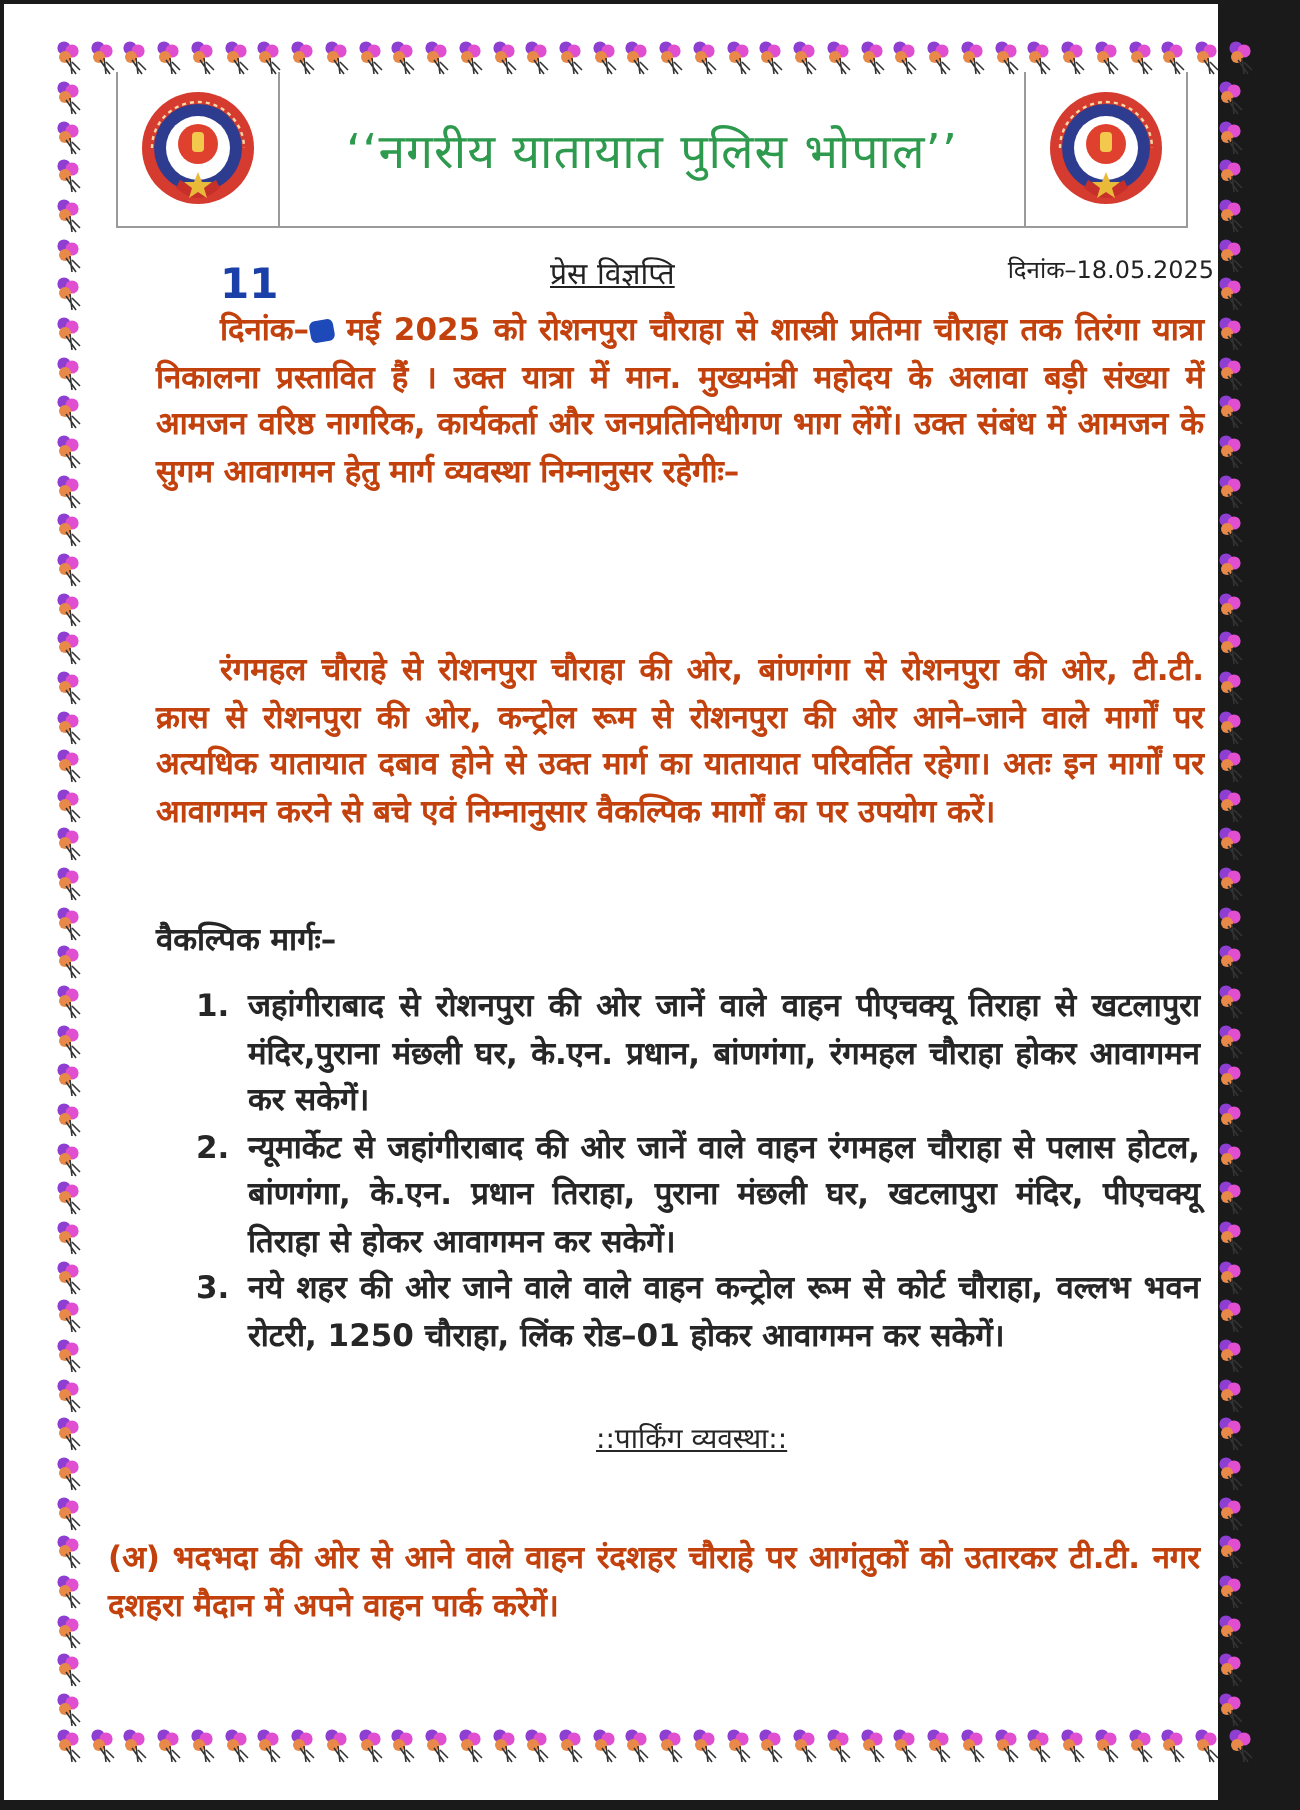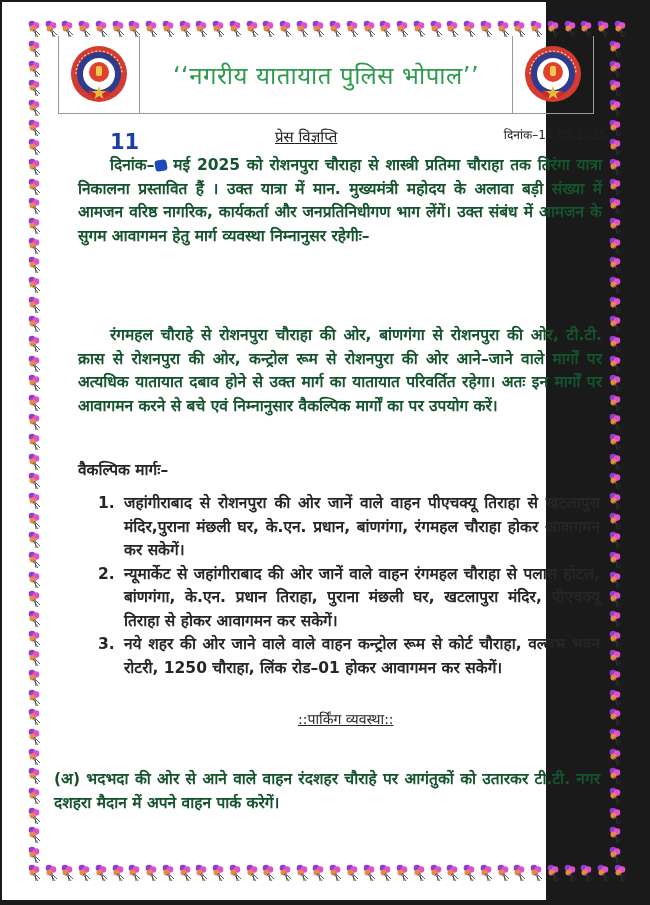--- a/index.html
+++ b/index.html
@@ -2,21 +2,21 @@
 <html><head>
   <meta charset="utf-8">
   <style>
     html, body { margin: 0; padding: 0; }
     body {
       width: 650px; height: 905px; overflow: hidden;
       background: #1a1a1a;
       font-family: "DejaVu Sans", "Liberation Sans", sans-serif;
     }
     .page {
-      position: absolute; left: 2px; top: 2px; width: 544px; height: 898px;
+      position: absolute; left: 2px; top: 2px; width: 607px; height: 898px;
       background: #ffffff;
     }
     
     .border-row, .border-col { position: absolute; display: flex; }
     .border-row { left: 25px; width: 600px; height: 20px; justify-content: space-between; }
     .border-col { flex-direction: column; width: 20px; justify-content: space-between; }
     .balloon { width: 14px; height: 18px; position: relative; display: block; }
     .balloon svg { width: 14px; height: 18px; display: block; }
 
     .header-box {
@@ -32,21 +32,21 @@
 
     .content { position: absolute; left: 75px; top: 120px; width: 522px; color: #222; }
     .press-row { position: relative; height: 24px; }
     .press-title { position: absolute; left: 198px; top: 4px; font-size: 15px; text-decoration: underline; }
     .press-date { position: absolute; right: -8px; top: 4px; font-size: 12px; }
 
     .date-fix { position: absolute; left: 108px; top: 128px; color: #1a3fa8; font-size: 21px; font-weight: bold; }
     .ink-blot { display: inline-block; width: 12px; height: 11px; background: #1e49b8; border-radius: 3px; vertical-align: middle; transform: rotate(-10deg); }
 
     p { margin: 0; }
-    .para { font-size: 15.5px; line-height: 23.5px; font-weight: bold; text-align: justify; color: #14532d; }
+    .para { font-size: 15.5px; line-height: 23.5px; font-weight: bold; text-align: justify; color: #c2410c; }
     .indent { text-indent: 32px; }
     .para-block { position: absolute; width: 524px; }
     .section-head { position: absolute; font-size: 15.5px; font-weight: bold; color: #262626; }
     .u { text-decoration: underline; }
     .list { position: absolute; left: 96px; width: 502px; }
     .list-item { display: flex; font-size: 15.5px; line-height: 23.5px; font-weight: bold; color: #262626; }
     .list-num { width: 26px; flex: none; }
     .list-text { flex: 1; text-align: justify; }
     .arrow { color: #222; margin-right: 4px; }
   </style>
@@ -1341,21 +1341,21 @@
         <path d="M20 50 Q31 60 42 50 L40 46 Q31 52 22 46 Z" fill="#c7302a"></path>
         <polygon points="31,42 33,47 38,47 34,50 35.5,55 31,52 26.5,55 28,50 24,47 29,47" fill="#e9b93a"></polygon>
         <path d="M8 30 A23 23 0 0 1 54 30" fill="none" stroke="#f7d9a8" stroke-width="1.2" stroke-dasharray="2 2"></path>
       </svg>
     </div>
   </div>
 
   <div class="content">
     <div class="press-row">
       <span class="press-title">प्रेस विज्ञप्ति</span>
-      <span class="press-date">दिनांक–14.05.2025</span>
+      <span class="press-date">दिनांक–18.05.2025</span>
     </div>
   </div>
 
   <span class="date-fix">11</span>
 
   <div class="para-block" style="left:76px; top:152px;">
     <p class="para indent">
       <span>दिनांक–</span><span class="ink-blot"></span><span> मई 2025 को रोशनपुरा चौराहा से शास्त्री प्रतिमा चौराहा तक तिरंगा यात्रा निकालना प्रस्तावित हैं । उक्त यात्रा में मान. मुख्यमंत्री महोदय के अलावा बड़ी संख्या में आमजन वरिष्ठ नागरिक, कार्यकर्ता और जनप्रतिनिधीगण भाग लेंगें। उक्त संबंध में आमजन के सुगम आवागमन हेतु मार्ग व्यवस्था निम्नानुसर रहेगीः–</span>
     </p>
   </div>

